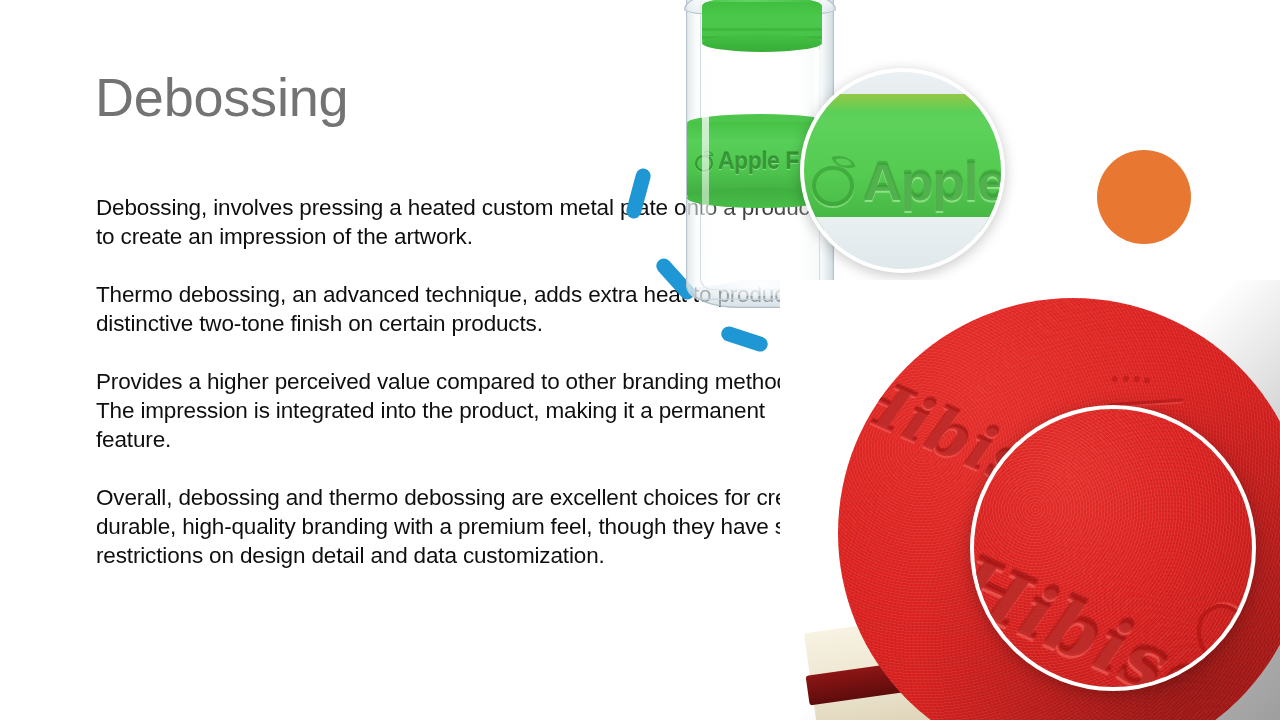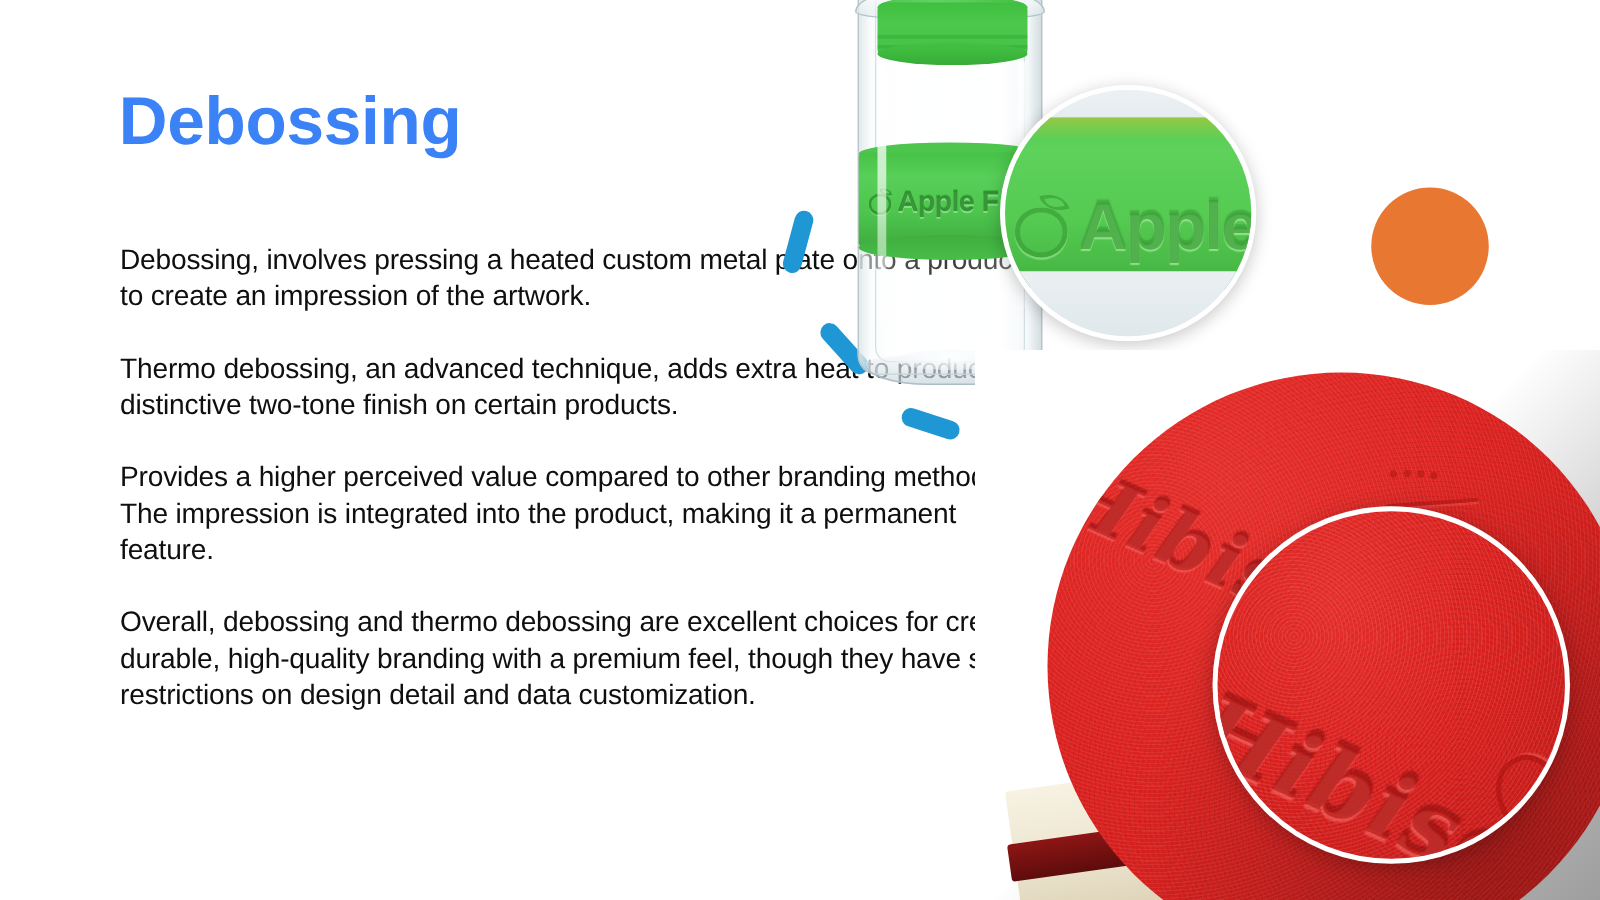--- a/index.html
+++ b/index.html
@@ -17,22 +17,22 @@
     -webkit-font-smoothing: antialiased;
   }
 
   
   #title {
     position: absolute;
     left: 95px;
     top: 68px;
     font-size: 54px;
     line-height: 1.1;
-    font-weight: 700;
-    color: #3b82f6;
+    font-weight: 400;
+    color: #737373;
     letter-spacing: -0.2px;
     white-space: nowrap;
   }
   #body-copy {
     position: absolute;
     left: 96px;
     top: 193px;
     width: 740px;
   }
   .para {

